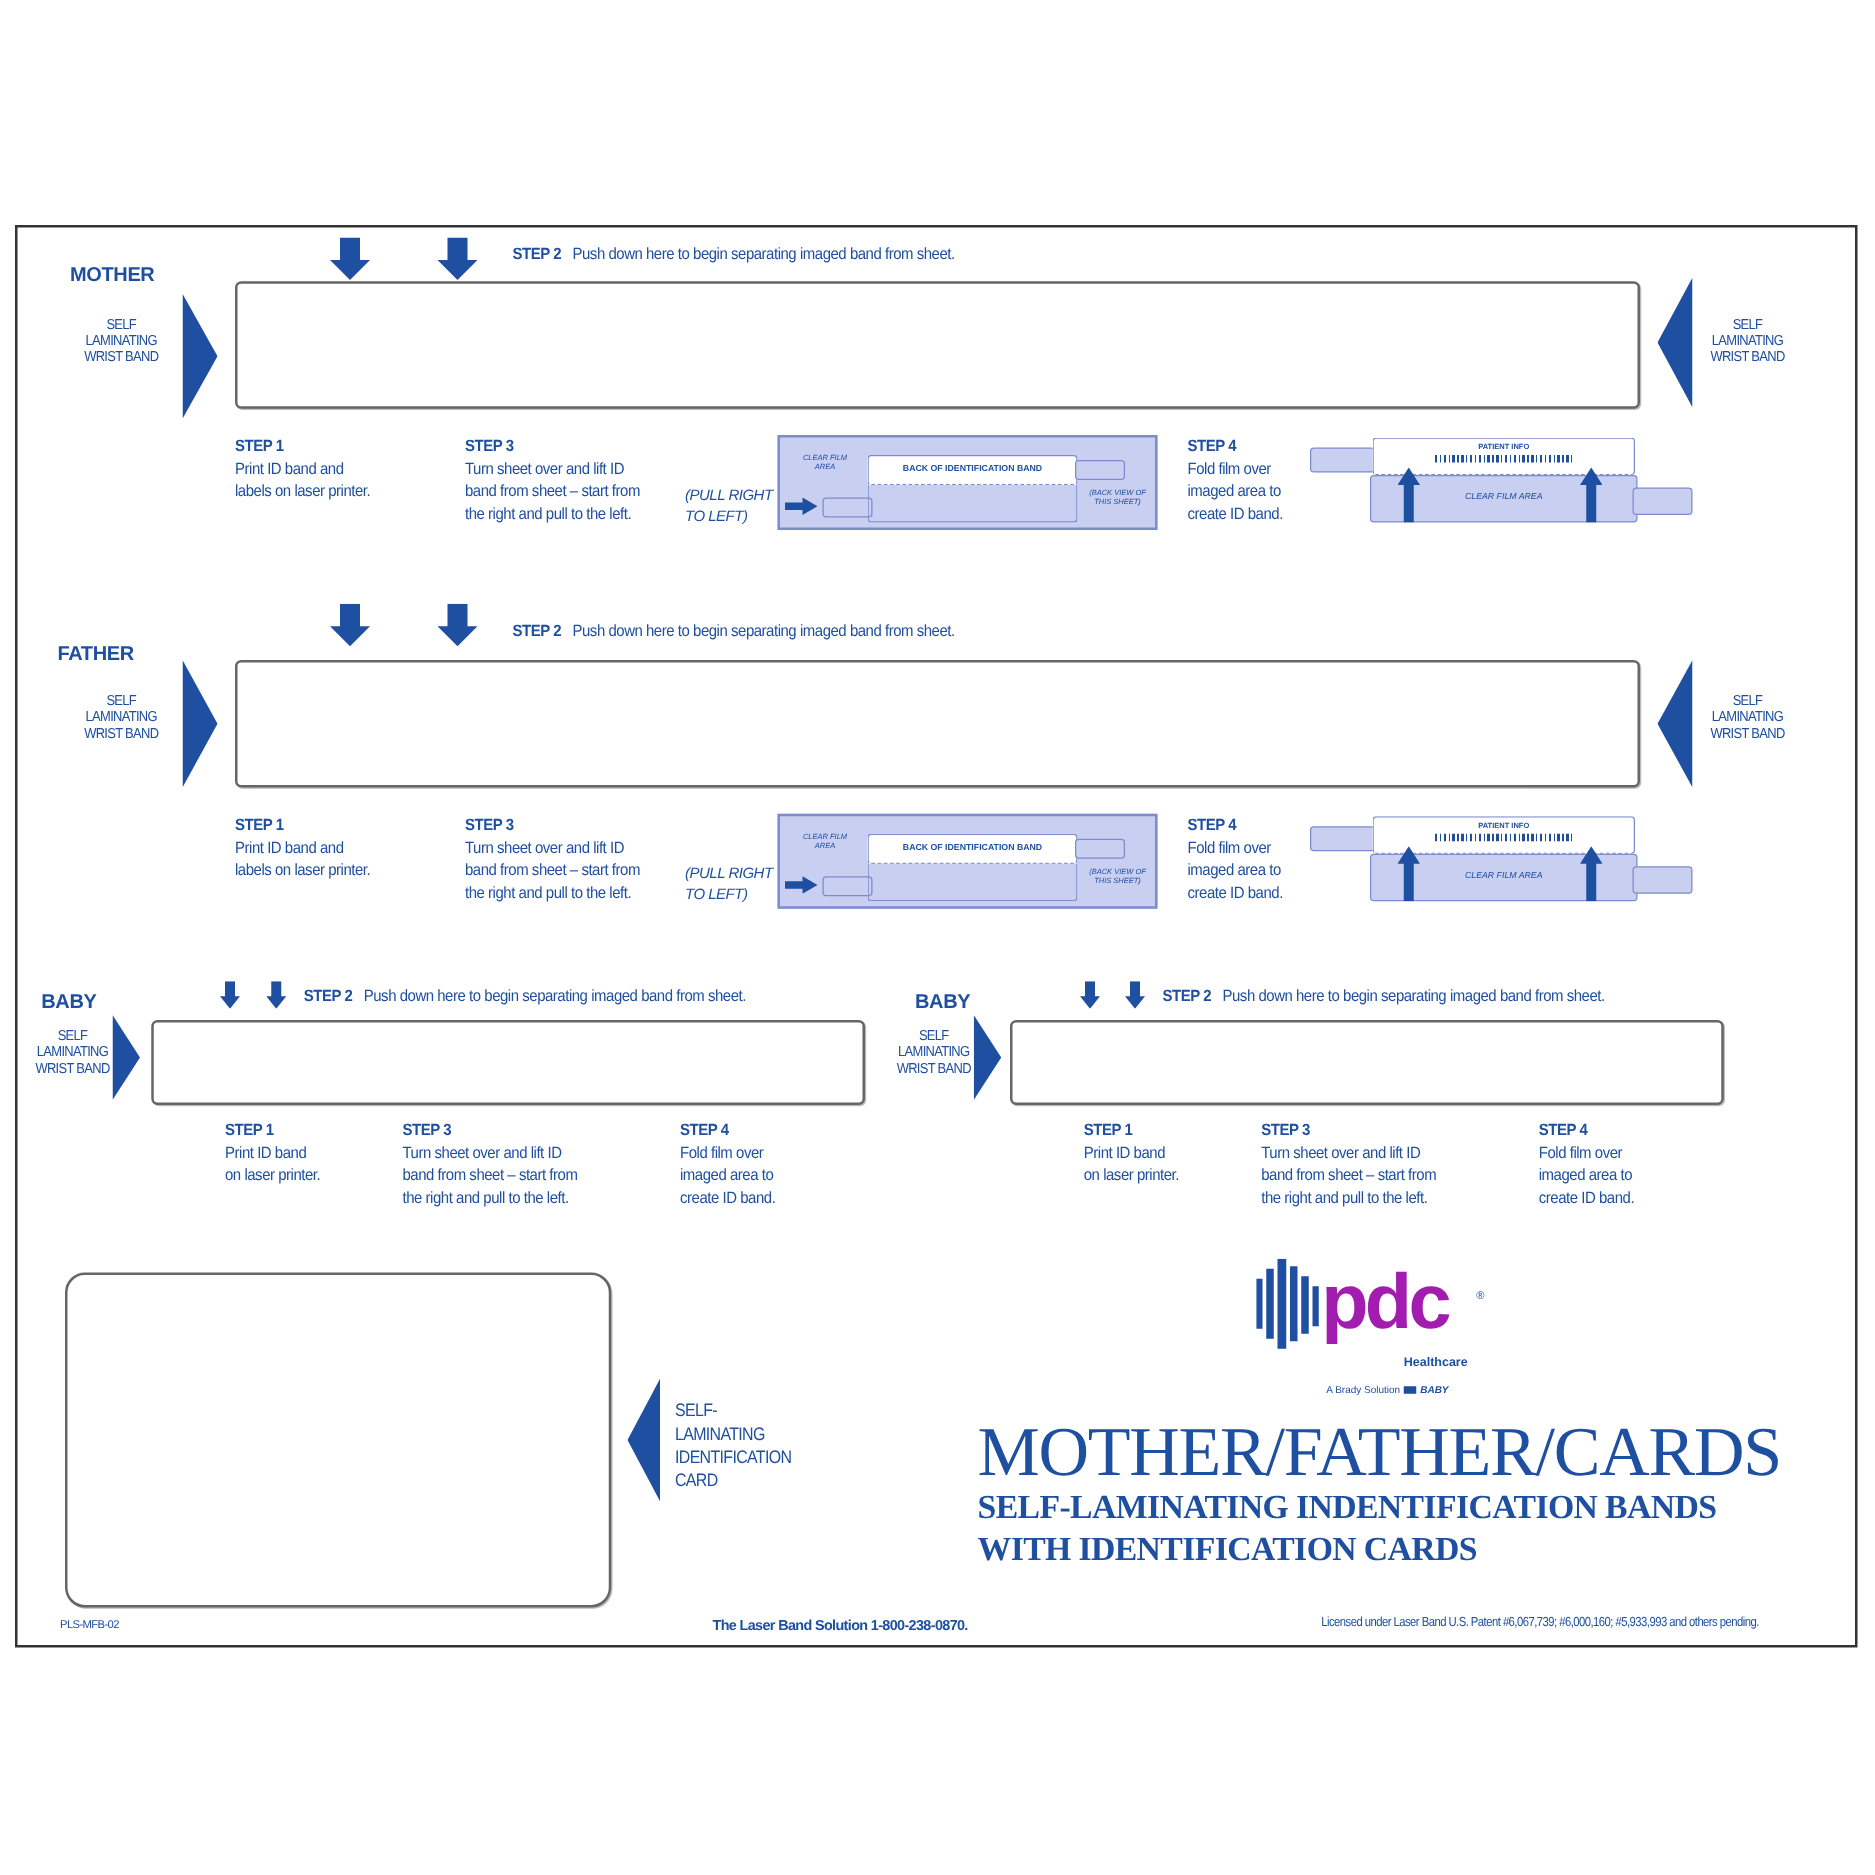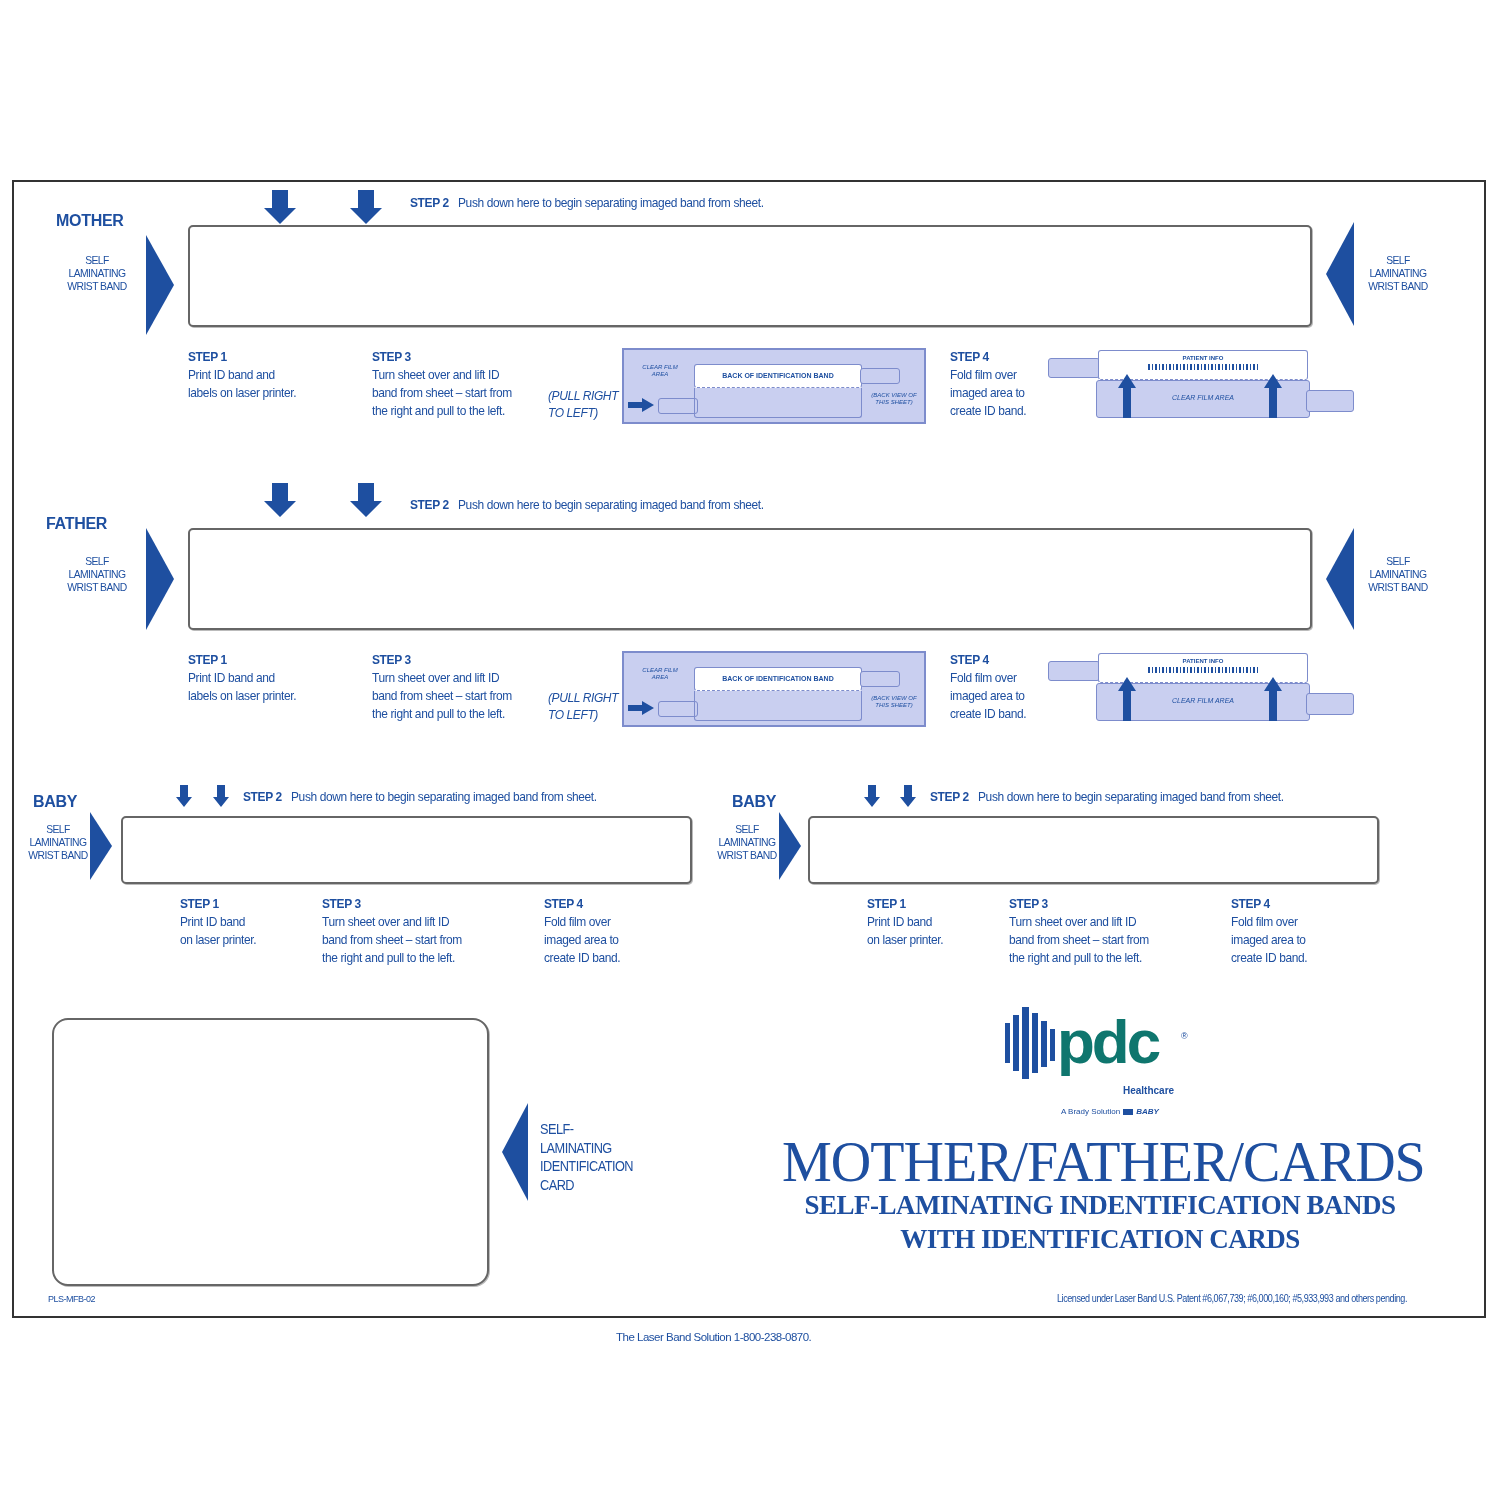--- a/index.html
+++ b/index.html
@@ -14,21 +14,21 @@
   .step{font-size:13px;line-height:18px;color:#1e4fa0;letter-spacing:-0.4px;transform-origin:left top;transform:scaleX(0.92);}
   .step b{display:block;}
   .step span{display:block;white-space:pre-line;}
   .pull{font-size:12px;line-height:17px;font-style:italic;color:#1e4fa0;letter-spacing:-0.4px;}
   .diag{background:#c9cff0;border:2px solid #7d8ccc;box-sizing:border-box;}
   .diag .tiny{font-size:6px;font-style:italic;color:#1e4fa0;text-align:center;line-height:7px;}
   .whitebar{background:#fff;border:1.5px solid #7d8ccc;box-sizing:border-box;border-radius:3px;}
   .lilbar{background:#c9cff0;border:1.5px solid #7d8ccc;box-sizing:border-box;border-radius:3px;}
   .card{border:2px solid #666;border-radius:16px;background:#fff;box-sizing:border-box;box-shadow:1px 1px 0 #bbb;}
   .title-big{font-family:"Liberation Serif",serif;font-size:56px;color:#1e4fa0;white-space:nowrap;letter-spacing:-1px;}
-  .title-sub{font-family:"Liberation Serif",serif;font-size:27px;font-weight:bold;color:#1e4fa0;white-space:nowrap;text-align:center;letter-spacing:-0.5px;}
+  .title-sub{font-family:"Liberation Serif",serif;font-size:27px;font-weight:bold;color:#1e4fa0;white-space:nowrap;text-align:left;letter-spacing:-0.5px;}
   .footer{font-size:11px;color:#1e4fa0;white-space:nowrap;letter-spacing:-0.5px;}
   svg{display:block;}
 </style>
 </head>
 <body>
 
 <div class="sheet"></div>
 
 <div>
   <div class="abs section-label" style="left:46px;top:212px;margin-left:10px;">MOTHER</div>
@@ -283,29 +283,29 @@
 
 <div class="abs" style="left:1005px;top:1003px;width:190px;height:120px;">
   <svg class="abs" style="left:0;top:4px;" width="58" height="76">
     <rect x="0" y="16" width="5" height="40" fill="#1e4fa0"></rect>
     <rect x="8" y="8" width="6" height="56" fill="#1e4fa0"></rect>
     <rect x="17" y="0" width="7" height="72" fill="#1e4fa0"></rect>
     <rect x="27" y="6" width="6" height="60" fill="#1e4fa0"></rect>
     <rect x="36" y="14" width="6" height="46" fill="#1e4fa0"></rect>
     <rect x="45" y="22" width="5" height="32" fill="#1e4fa0"></rect>
   </svg>
-  <div class="abs" style="left:52px;top:4px;font-size:62px;font-weight:bold;color:#0f766e;letter-spacing:-3px;line-height:70px;">pdc</div>
+  <div class="abs" style="left:52px;top:4px;font-size:62px;font-weight:bold;color:#a21caf;letter-spacing:-3px;line-height:70px;">pdc</div>
   <div class="abs" style="left:176px;top:28px;font-size:9px;color:#1e4fa0;">®</div>
   <div class="abs" style="left:118px;top:82px;font-size:10px;font-weight:bold;color:#1e4fa0;">Healthcare</div>
   <div class="abs" style="left:56px;top:104px;font-size:8px;color:#1e4fa0;white-space:nowrap;display:flex;align-items:center;gap:3px;">
     <span>A Brady Solution</span>
     <span style="display:inline-block;width:10px;height:6px;background:#1e4fa0;"></span>
     <span style="font-weight:bold;font-style:italic;">BABY</span>
   </div>
 </div>
 
 <div class="abs title-big" style="left:782px;top:1130px;width:640px;text-align:center;">MOTHER/FATHER/CARDS</div>
 <div class="abs title-sub" style="left:782px;top:1190px;width:636px;">SELF-LAMINATING INDENTIFICATION BANDS</div>
 <div class="abs title-sub" style="left:782px;top:1224px;width:636px;">WITH IDENTIFICATION CARDS</div>
 
 <div class="abs footer" style="left:48px;top:1294px;font-size:9px;">PLS-MFB-02</div>
-<div class="abs footer" style="left:616px;top:1295px;font-weight:normal;font-size:11.5px;margin-top:36px;">The Laser Band Solution  1-800-238-0870.</div>
+<div class="abs footer" style="left:570px;top:1295px;font-weight:bold;font-size:11.5px;">The Laser Band Solution  1-800-238-0870.</div>
 <div class="abs footer" style="left:1057px;top:1292px;font-size:10.5px;transform-origin:left;transform:scaleX(0.86);">Licensed under Laser Band U.S. Patent #6,067,739; #6,000,160; #5,933,993 and others pending.</div>
 
 </body></html>

